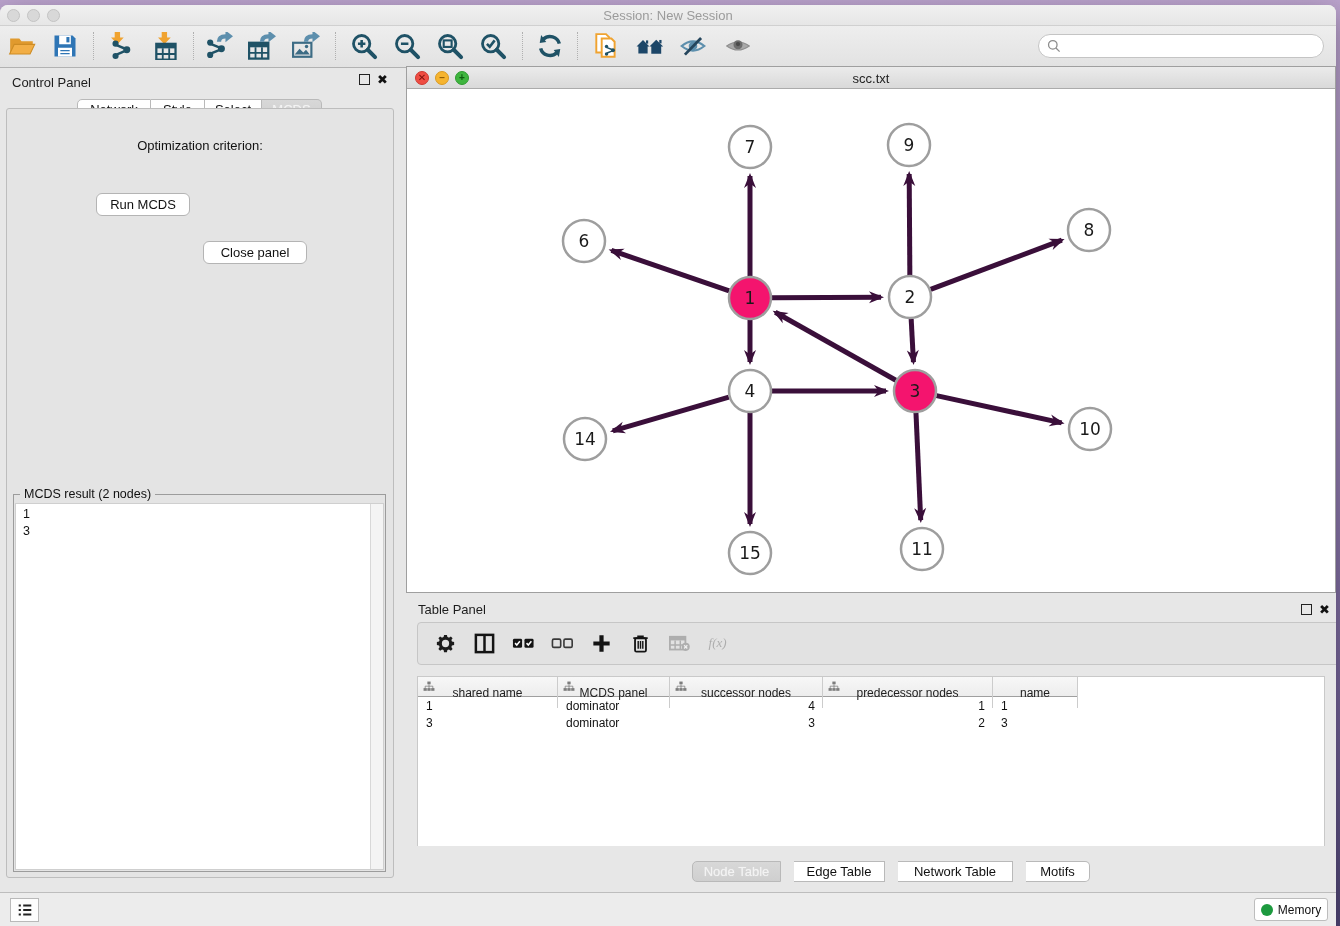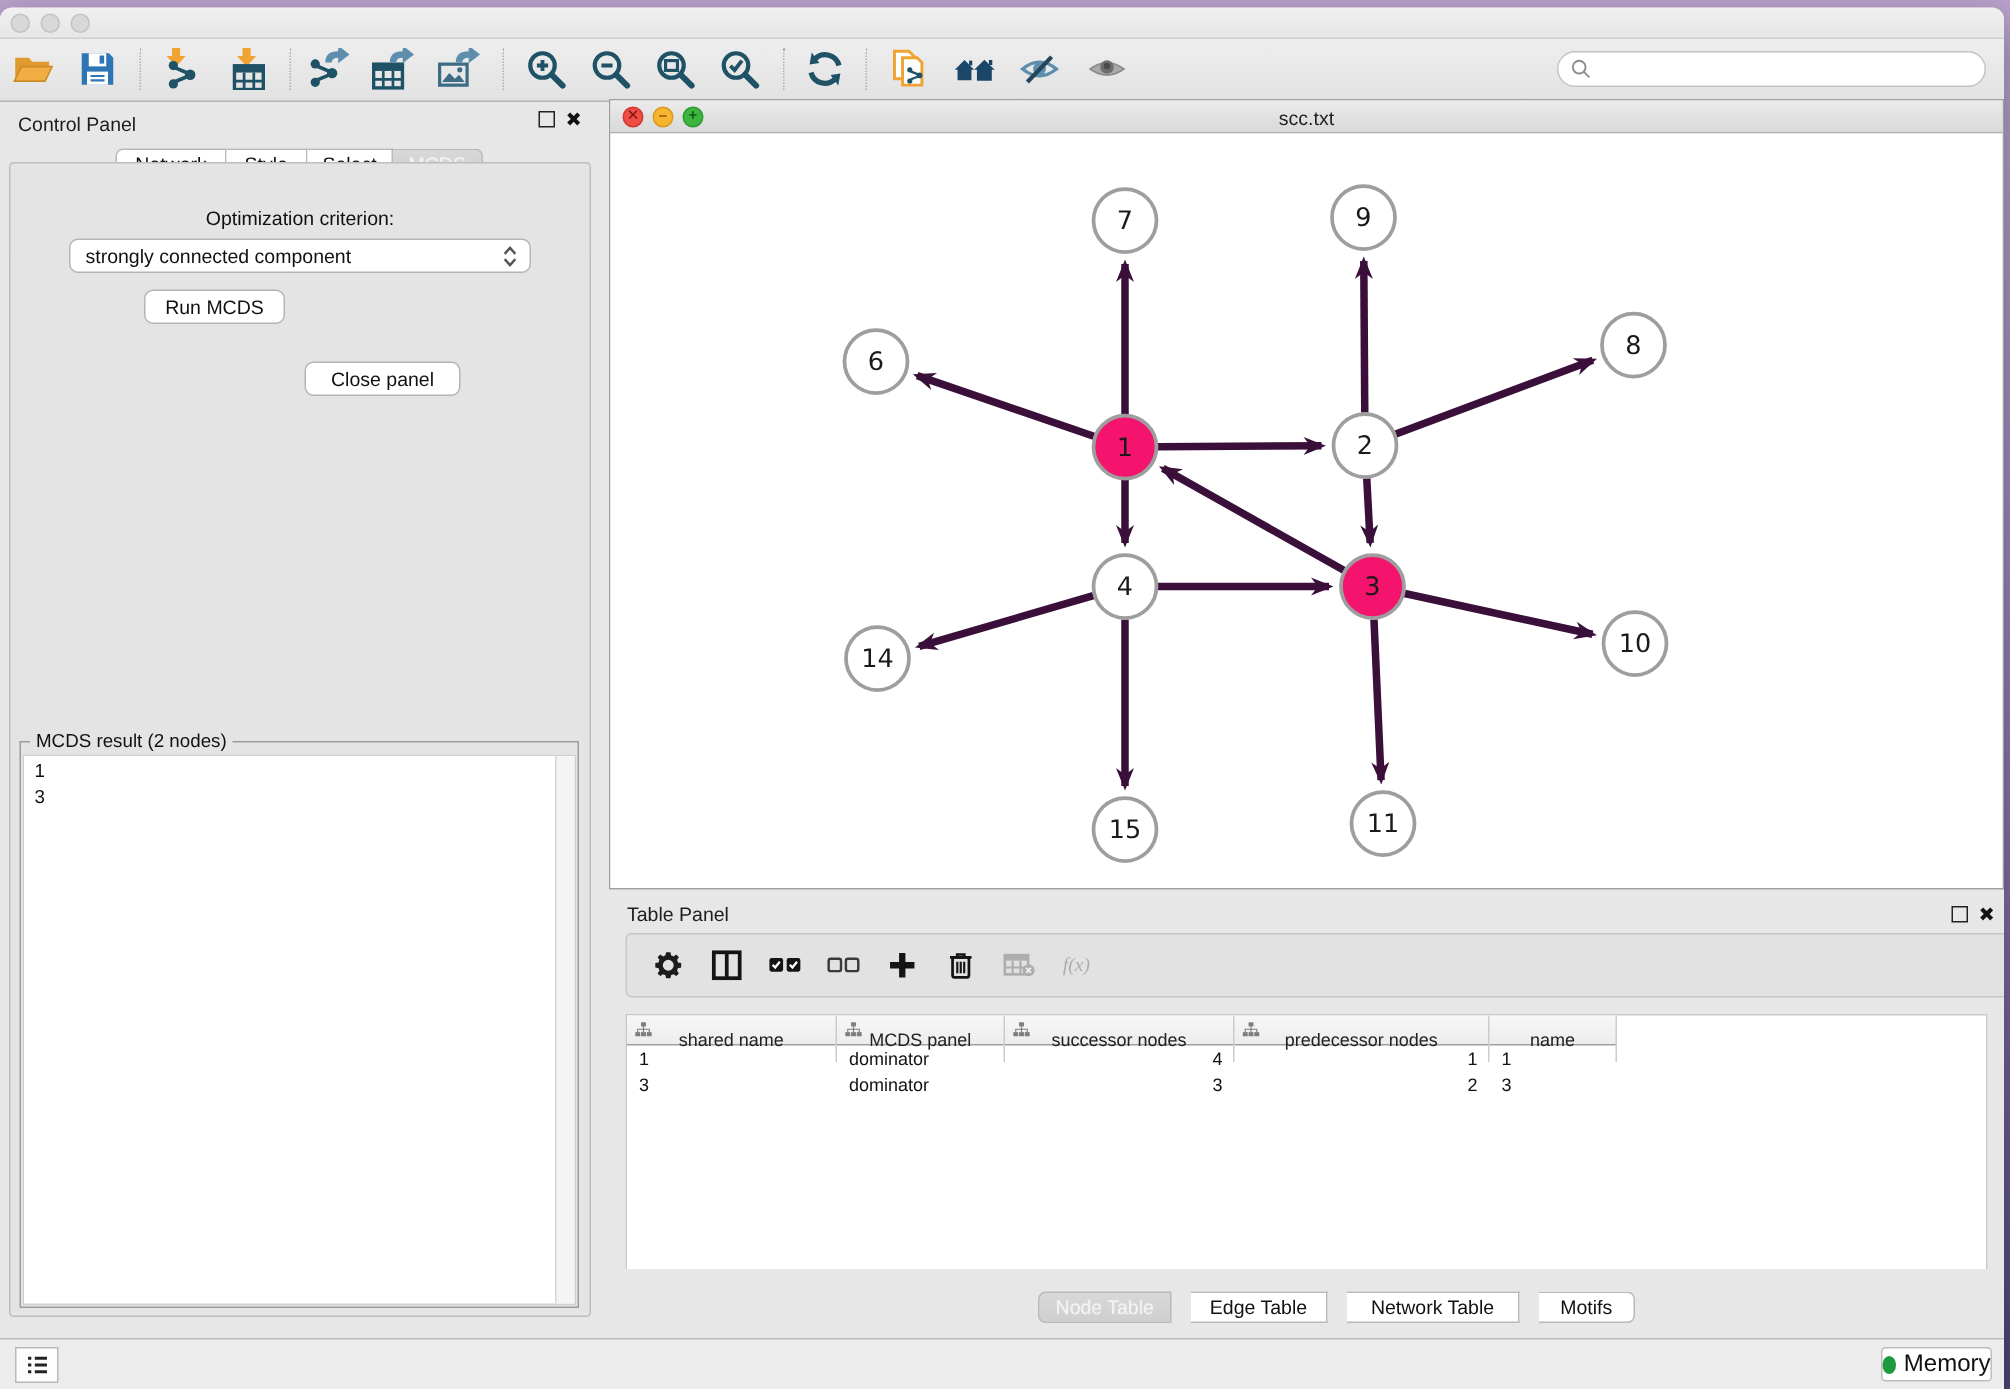--- a/index.html
+++ b/index.html
@@ -105,32 +105,33 @@
   
   .statusbar { position:absolute; left:0; bottom:0; width:100%; height:34px;
     background:#ececec; border-top:1px solid #bdbdbd; }
   .list-btn { position:absolute; left:10px; top:5px; width:29px; height:24px;
     background:#fdfdfd; border:1px solid #b9b9b9; display:flex; align-items:center;
     justify-content:center; }
   .list-btn svg { width:18px; height:18px; }
   .mem-btn { position:absolute; right:8px; top:5px; width:74px; height:23px;
     background:#fff; border:1px solid #bdbdbd; border-radius:3px;
     display:flex; align-items:center; justify-content:center; gap:5px;
-    font-size:16px; color:#111; }
+    font-size:12px; color:#111; }
   .mem-dot { width:12px; height:12px; border-radius:50%; }
 </style>
 </head>
 <body>
 
 <div class="window">
 
   <div class="titlebar">
     <div class="traffic" style="left:7px"></div>
     <div class="traffic" style="left:27px"></div>
     <div class="traffic" style="left:47px"></div>
+    <div class="win-title">Session: New Session</div>
   </div>
 
   <div class="toolbar">
     <div class="searchbox">
       <svg viewBox="0 0 20 20">
           <circle cx="8" cy="8" r="5" fill="none" stroke="#8c8c8c" stroke-width="1.5"></circle>
           <path d="M11.7 11.7 L16 16" stroke="#8c8c8c" stroke-width="1.5"></path>
         </svg>
     </div>
   <div class="tb-icon" style="left: 8px;"><svg viewBox="0 0 26 24">
@@ -264,27 +265,20 @@
   </div>
   <div class="seg-tabs" style="left:77px; top:94px;" id="cp-tabs">
       <div class="seg" style="width: 74px;">Network</div>
       <div class="seg" style="width: 54px;">Style</div>
       <div class="seg" style="width: 57px;">Select</div>
       <div class="seg sel" style="width: 60px;">MCDS</div>
     </div>
 
   <div class="cp-box">
     <div class="opt-label">Optimization criterion:</div>
-    <div class="dropdown">
-      <span>strongly connected component</span>
-      <svg class="dd-chev" viewBox="0 0 14 18">
-        <path d="M3 7 L7 2.5 L11 7" fill="none" stroke="#555" stroke-width="1.8"></path>
-        <path d="M3 11 L7 15.5 L11 11" fill="none" stroke="#555" stroke-width="1.8"></path>
-      </svg>
-    </div>
     <div class="mac-btn" style="left:89px; top:84px; width:94px;">Run MCDS</div>
     <div class="mac-btn" style="left:196px; top:84px; width:104px;margin-top:48px;">Close panel</div>
 
     <div class="groupbox">
       <div class="gb-legend">MCDS result (2 nodes)</div>
       <div class="gb-white">
         <div class="gb-lines" id="gb-lines">1
 3</div>
         <div class="gb-scroll"></div>
       </div>

